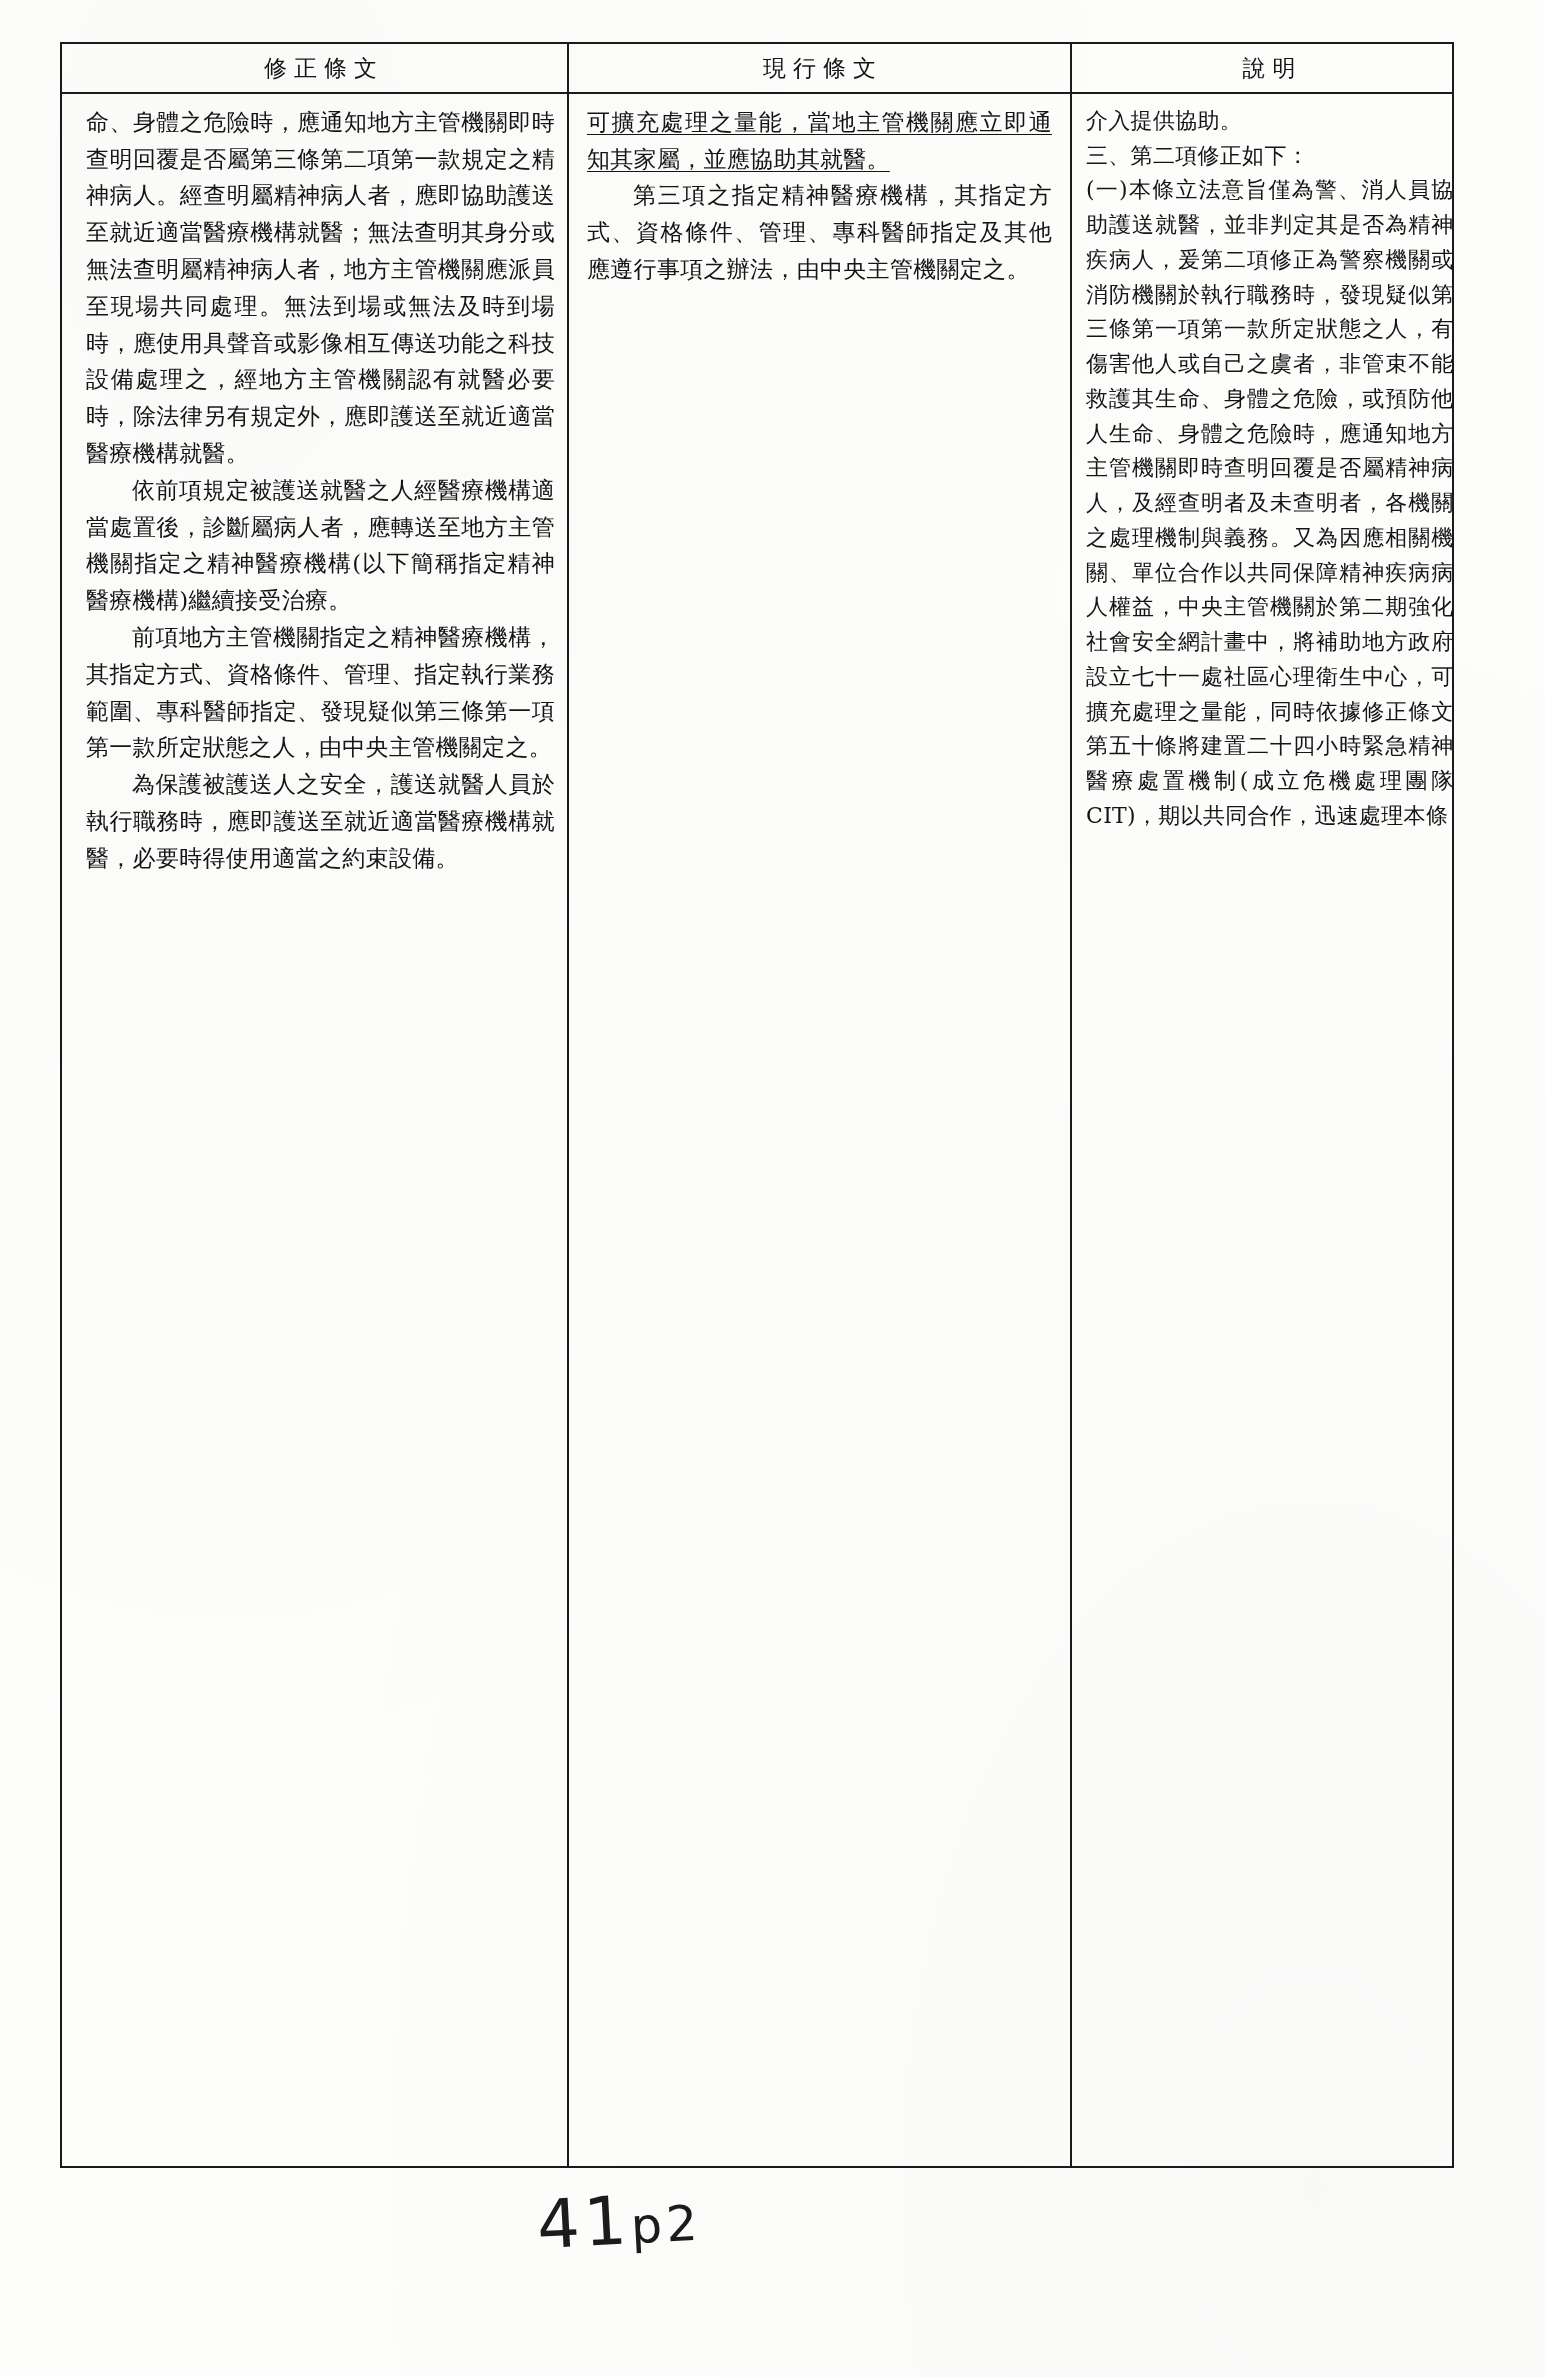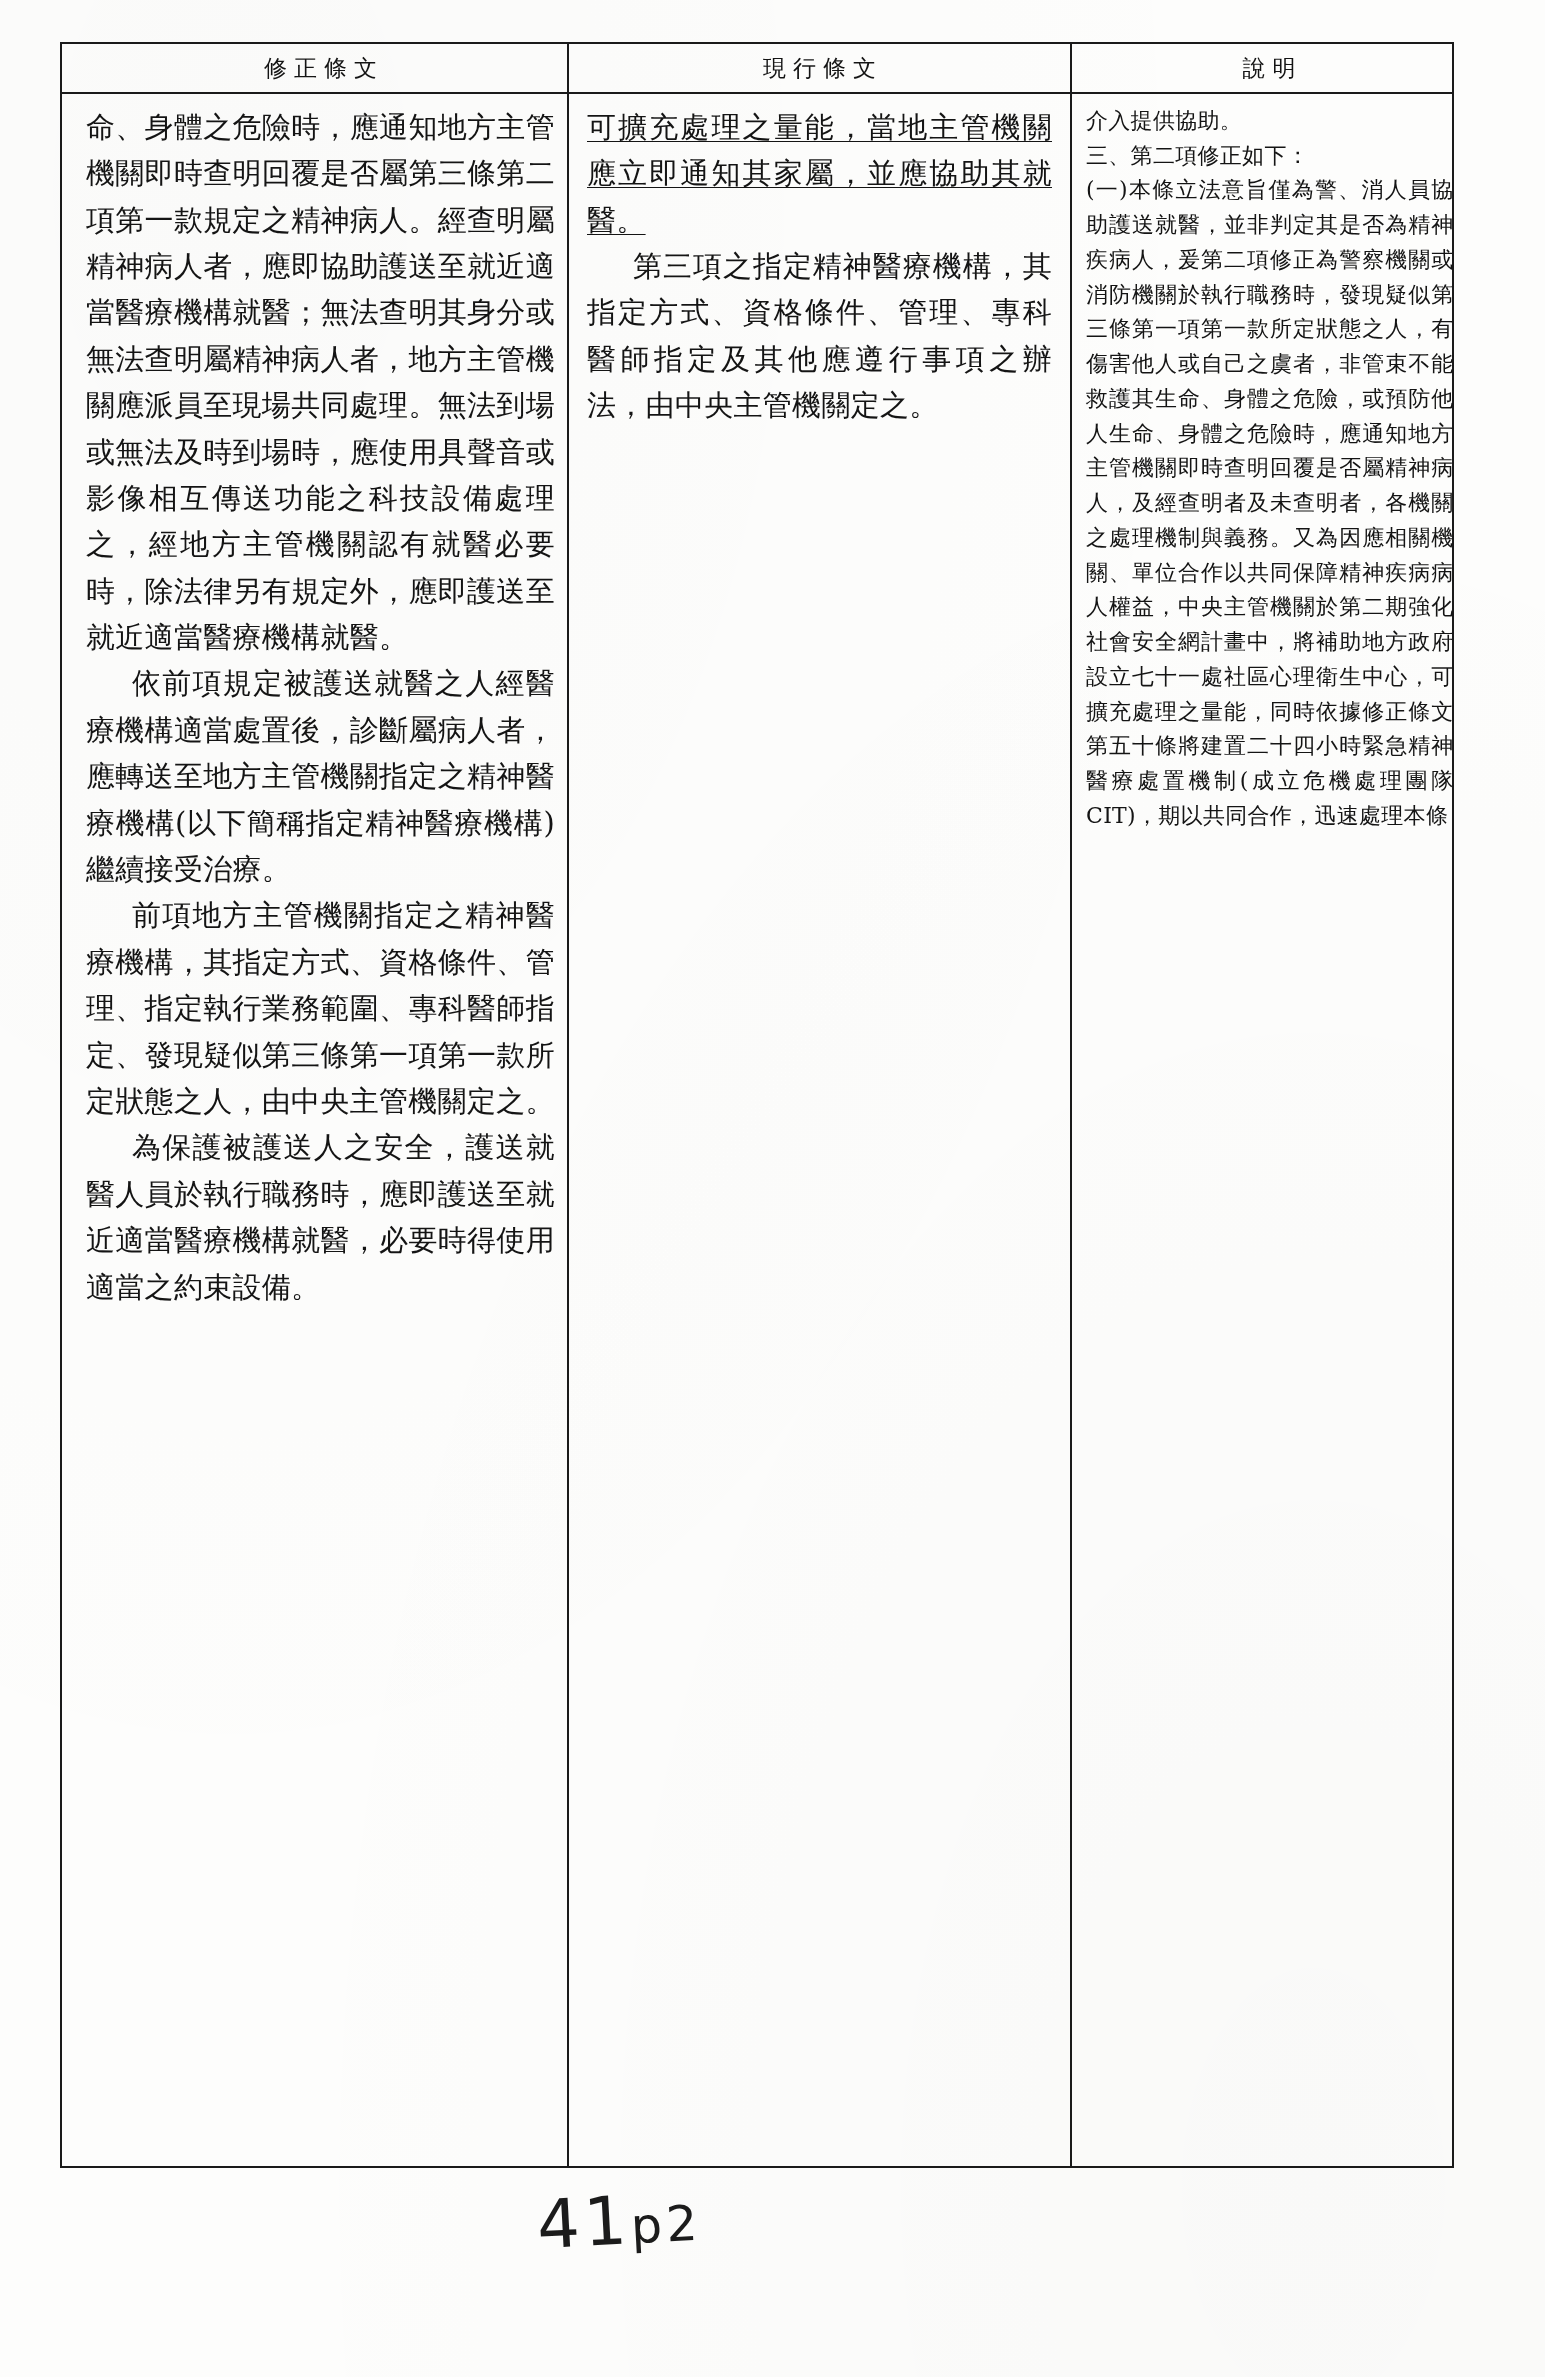--- a/index.html
+++ b/index.html
@@ -75,21 +75,21 @@
     height: 100%;
     font-size: 23px;
     letter-spacing: 7px;
     text-indent: 7px;
     font-weight: 500;
     color: #141414;
   }
 
   .body-cell {
     padding: 9.8px 18px 7px 18px;
-    font-size: 29px;
+    font-size: 23px;
     line-height: 1.60;
     color: #141414;
     letter-spacing: 0.3px;
     text-align: justify;
     box-sizing: border-box;
     height: 100%;
     overflow: hidden;
   }
   .body-cell.narrow {
     font-size: 22px;

